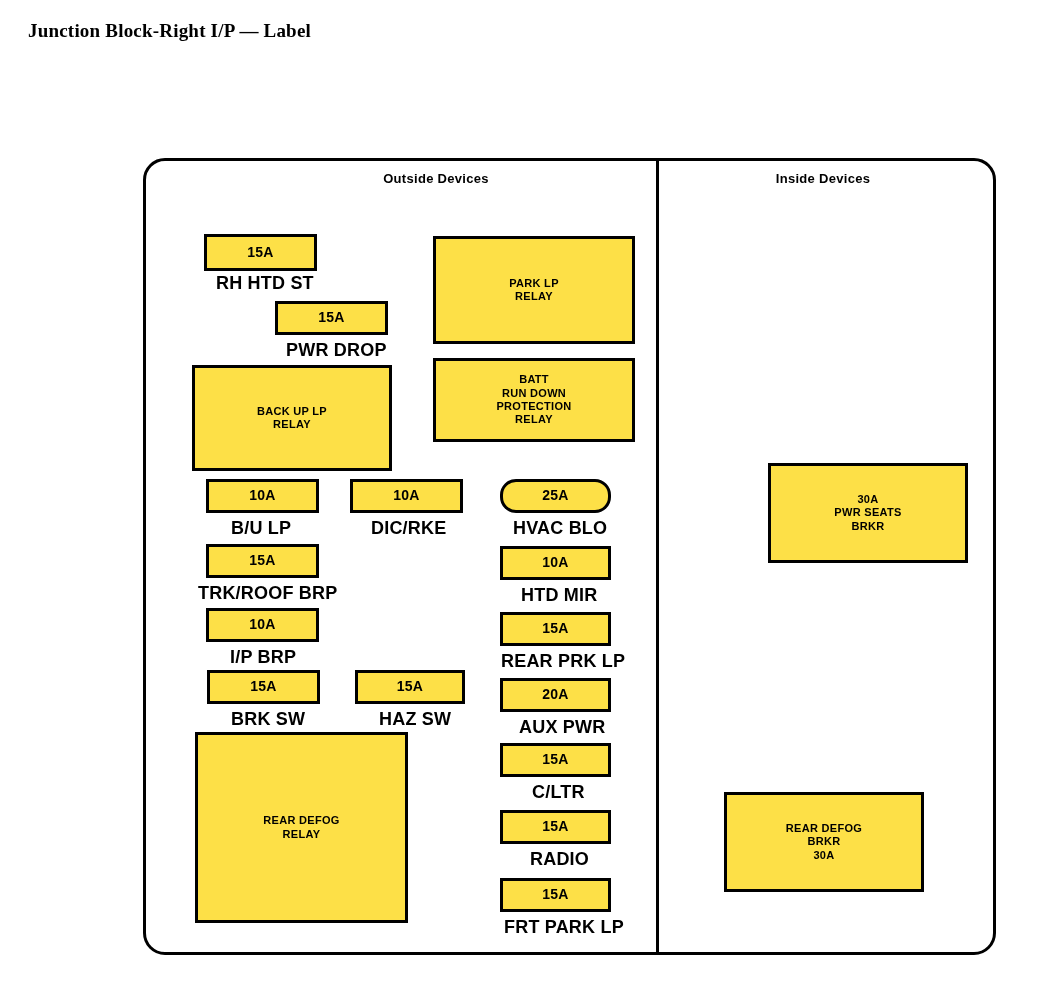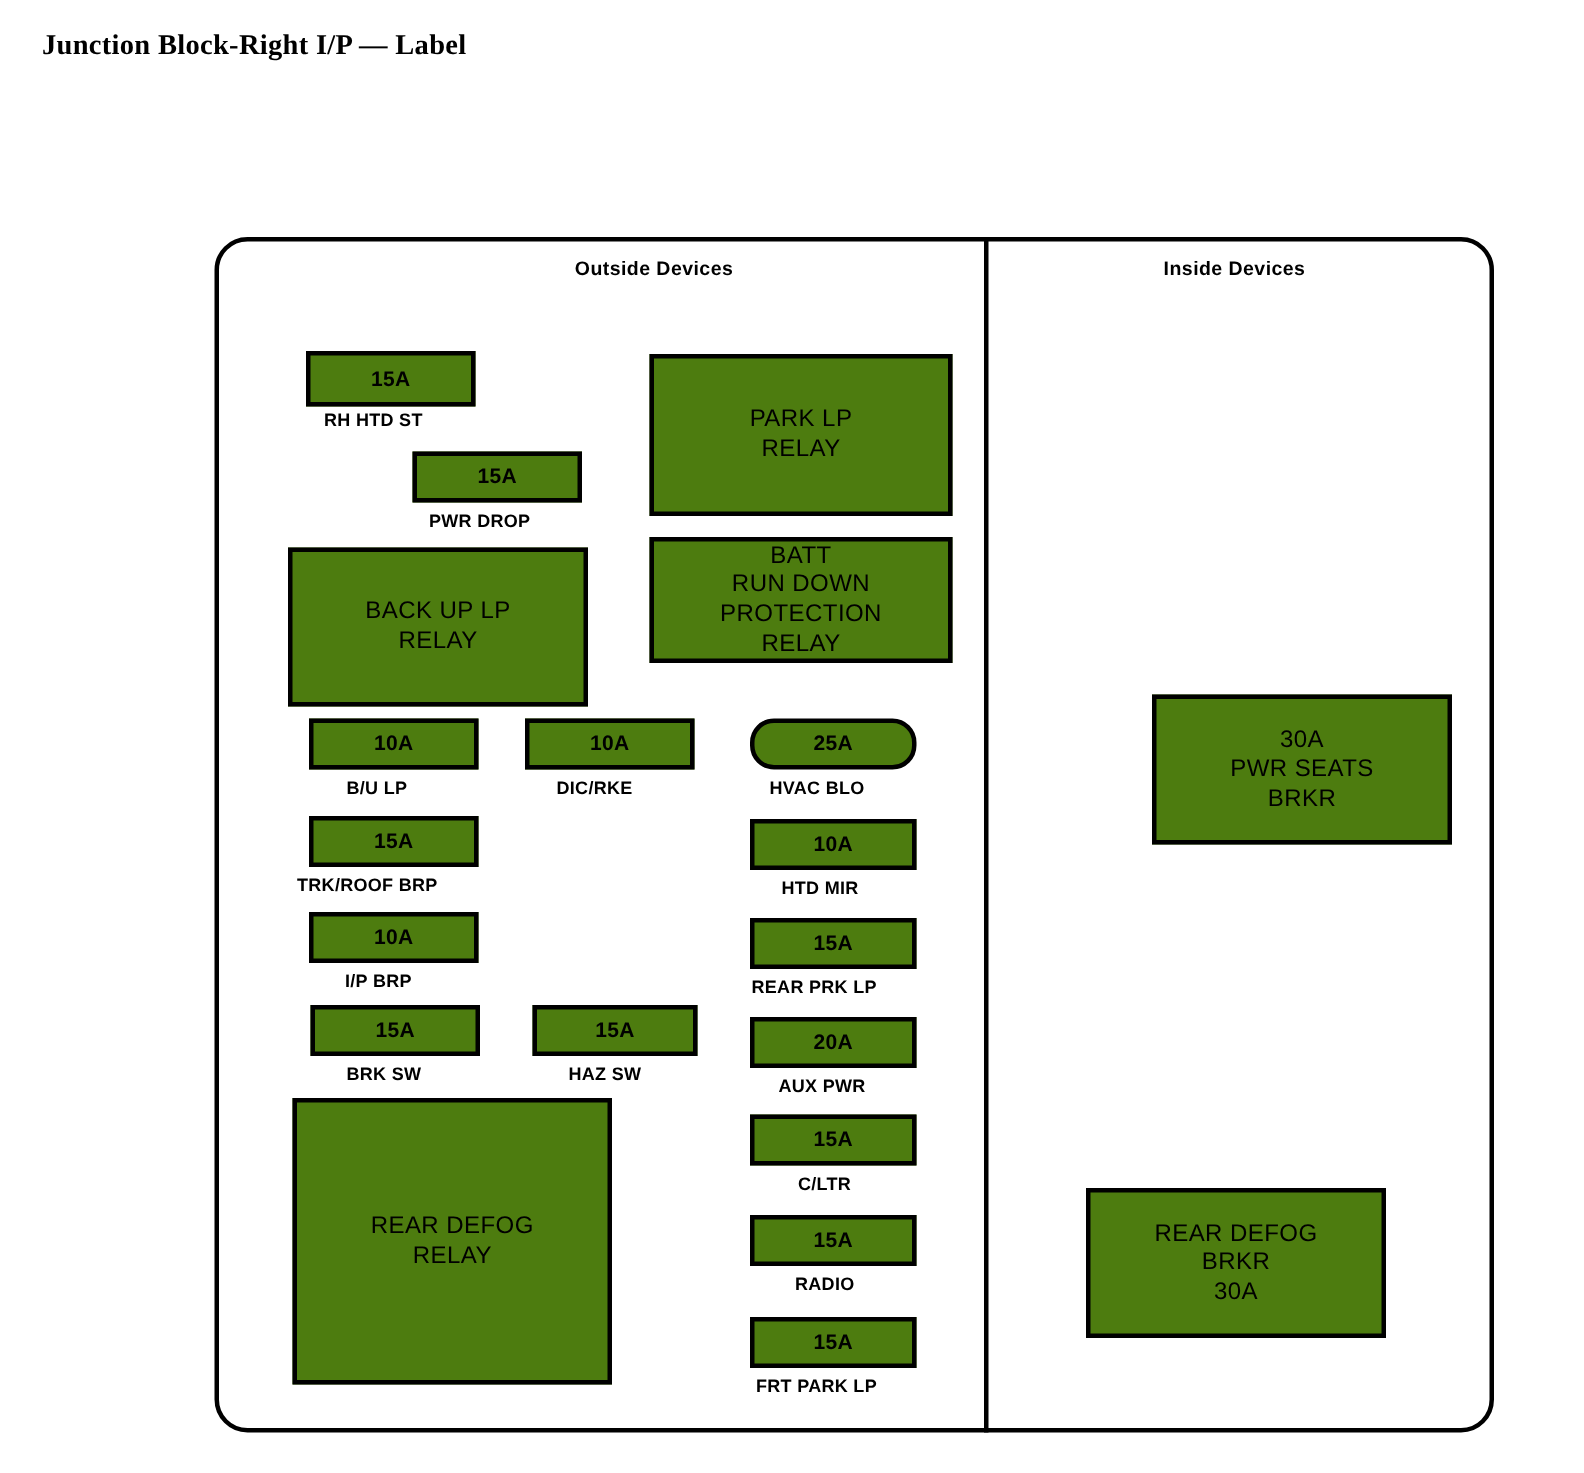--- a/index.html
+++ b/index.html
@@ -58,44 +58,44 @@
     transform: translateX(-50%);
   }
   #header-outside { left: 392px; top: 171px; margin-left: 44px; }
   #header-inside  { left: 823px; top: 171px; }
 
   
   .comp {
     position: absolute;
     box-sizing: border-box;
     border: 3px solid #000;
-    background: #4d7c0f;
+    background: #fde047;
     display: flex;
     flex-direction: column;
     align-items: center;
     justify-content: center;
     line-height: 1.22;
   }
   .comp .amp {
     font-size: 14px;
     font-weight: bold;
     letter-spacing: 0.2px;
     white-space: nowrap;
   }
   .comp .rline {
-    font-size: 16px;
-    font-weight: normal;
+    font-size: 11px;
+    font-weight: bold;
     letter-spacing: 0.3px;
     white-space: nowrap;
   }
 
   
   .caption {
     position: absolute;
-    font-size: 12px;
+    font-size: 18px;
     font-weight: bold;
     letter-spacing: 0.2px;
     white-space: nowrap;
   }
 </style>
 </head>
 <body>
 
 <div id="page-title">Junction Block-Right I/P — Label</div>
 

